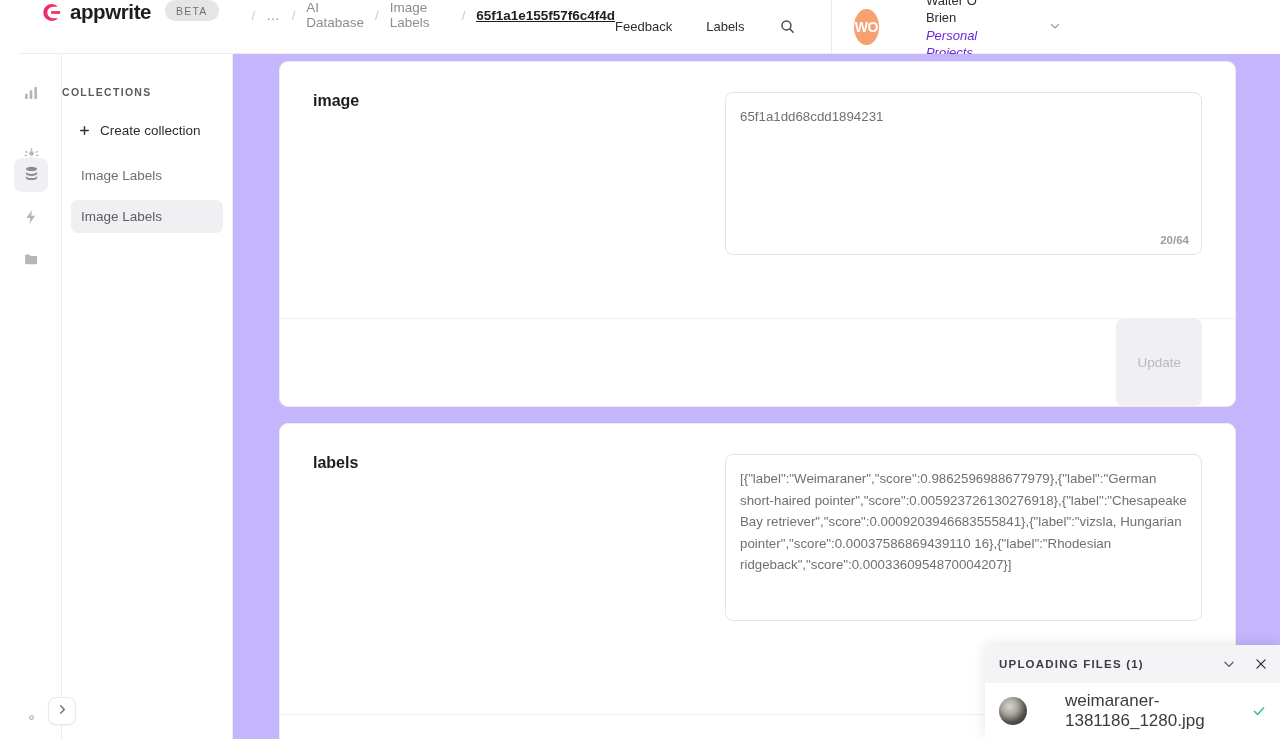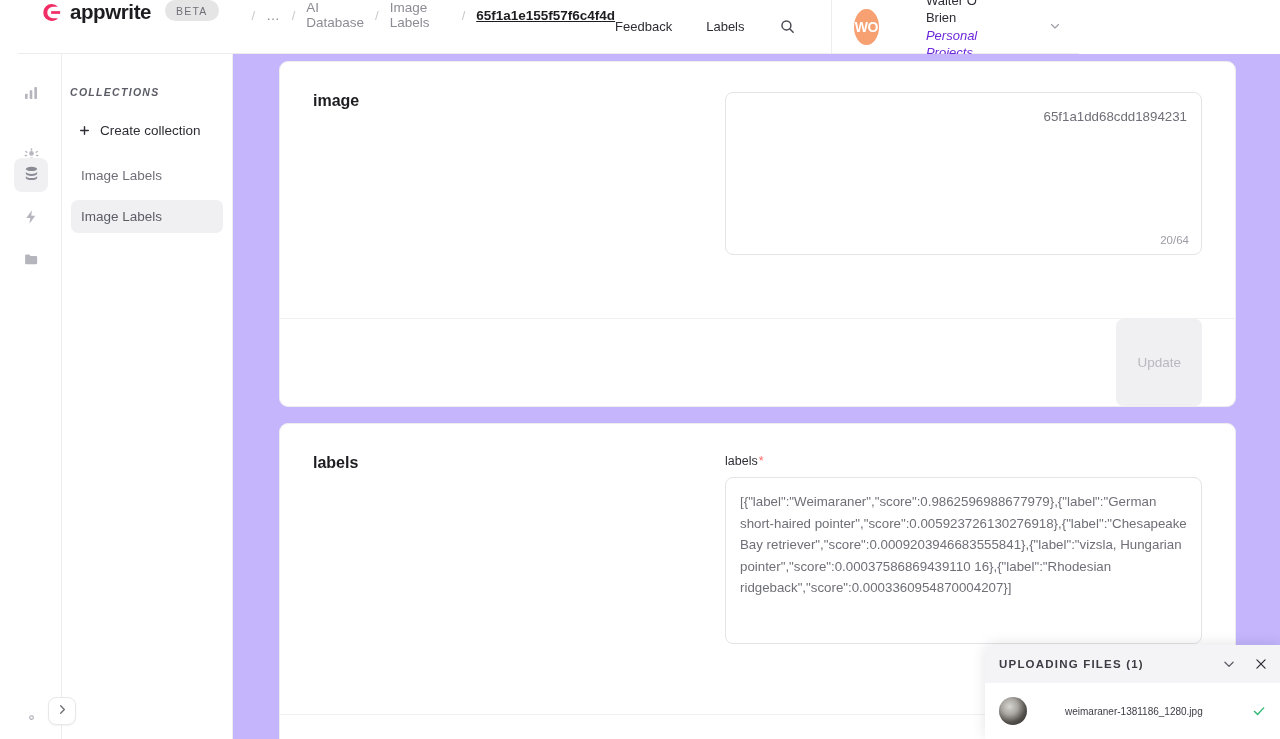--- a/index.html
+++ b/index.html
@@ -80,21 +80,21 @@
                  display: flex; align-items: center; justify-content: center; }
   .gear-btn { color: #a8a8b1; display:flex; }
 
   
   .collections {
     position: absolute; top: 54px; left: 62px; width: 171px; height: 685px;
     background: #ffffff; border-right: 1px solid #ededf0;
   }
   .coll-title {
     font-size: 10.5px; letter-spacing: 1.3px; font-weight: bold;
-    color: #5c5c66; margin: 32px 0 0 8px; font-style: italic;
+    color: #5c5c66; margin: 32px 0 0 0;
   }
   .coll-create {
     display: flex; align-items: center; margin: 25px 0 0 16px;
     font-size: 13.5px; color: #2d2d35; font-weight: 500;
   }
   .plus-icon { width: 13px; display:flex; margin-right: 9px; color:#2d2d35; }
   .coll-item {
     margin: 8px 9px 0 9px; padding: 9px 10px;
     font-size: 13.5px; color: #6f6f78; border-radius: 7px;
   }
@@ -133,25 +133,25 @@
 
   .ta-wrap { position: relative; }
   textarea.input {
     width: 100%; display: block;
     border: 1px solid #e4e4e8; border-radius: 8px;
     background: #ffffff; resize: none;
     font-family: "Liberation Sans", sans-serif;
     font-size: 13.3px; line-height: 1.62; color: #6f6f78;
     padding: 13px 14px;
   }
-  #image-input { height: 163px; text-align: right; }
+  #image-input { height: 163px; }
   #labels-input { height: 167px; }
   .char-count {
     position: absolute; right: 13px; bottom: 9px;
-    font-size: 11.5px; color: #9c9ca5;
+    font-size: 11.5px; color: #9c9ca5; font-weight: bold;
   }
 
   .card-footer {
     position: absolute; left: 0; right: 0; bottom: 0; height: 88px;
     border-top: 1px solid #f0f0f2;
     display: flex; justify-content: flex-end;
     padding-right: 33px;
   }
   .btn-update {
     background: #f0f0f2; color: #b8b8c0;
@@ -178,21 +178,21 @@
   }
   .upload-actions { margin-left: auto; display: flex; align-items: center; }
   .upload-chev { color: #5c5c66; margin-right: 18px; display:flex; }
   .upload-close { color: #2d2d35; display:flex; }
   .upload-row { height: 56px; display: flex; align-items: center; padding: 0 14px; }
   .thumb {
     width: 28px; height: 28px; border-radius: 50%;
     background: radial-gradient(circle at 38% 34%, #d8d6d2 0%, #a9a6a1 32%, #55524e 62%, #222120 100%);
     flex: none;
   }
-  .file-name { font-size: 10px; color: #3c3c45; margin-left: 38px; }
+  .file-name { font-size: 17px; color: #3c3c45; margin-left: 38px; }
   .check { margin-left: auto; color: #2bb673; display:flex; }
 </style>
 </head>
 <body>
 
 <div class="topbar">
 
   <div class="logo-wrap">
     <span class="logo-mark">
       <svg width="23" height="23" viewBox="0 0 24 24">
@@ -346,23 +346,20 @@
       <button class="btn-update" disabled="">Update</button>
     </div>
   </section>
 
   <section class="card" id="card-labels">
     <div class="card-body">
       <div class="card-left">
         <div class="section-title">labels</div>
       </div>
       <div class="card-right">
-        <div class="field-label">
-          <span>labels</span><span class="req">*</span>
-        </div>
         <div class="ta-wrap">
           <textarea class="input" id="labels-input" style="">[{"label":"Weimaraner","score":0.9862596988677979},{"label":"German short-haired pointer","score":0.005923726130276918},{"label":"Chesapeake Bay retriever","score":0.0009203946683555841},{"label":"vizsla, Hungarian pointer","score":0.00037586869439110 16},{"label":"Rhodesian ridgeback","score":0.0003360954870004207}]</textarea>
         </div>
       </div>
     </div>
     <div class="card-footer">
       
     </div>
   </section>
 

